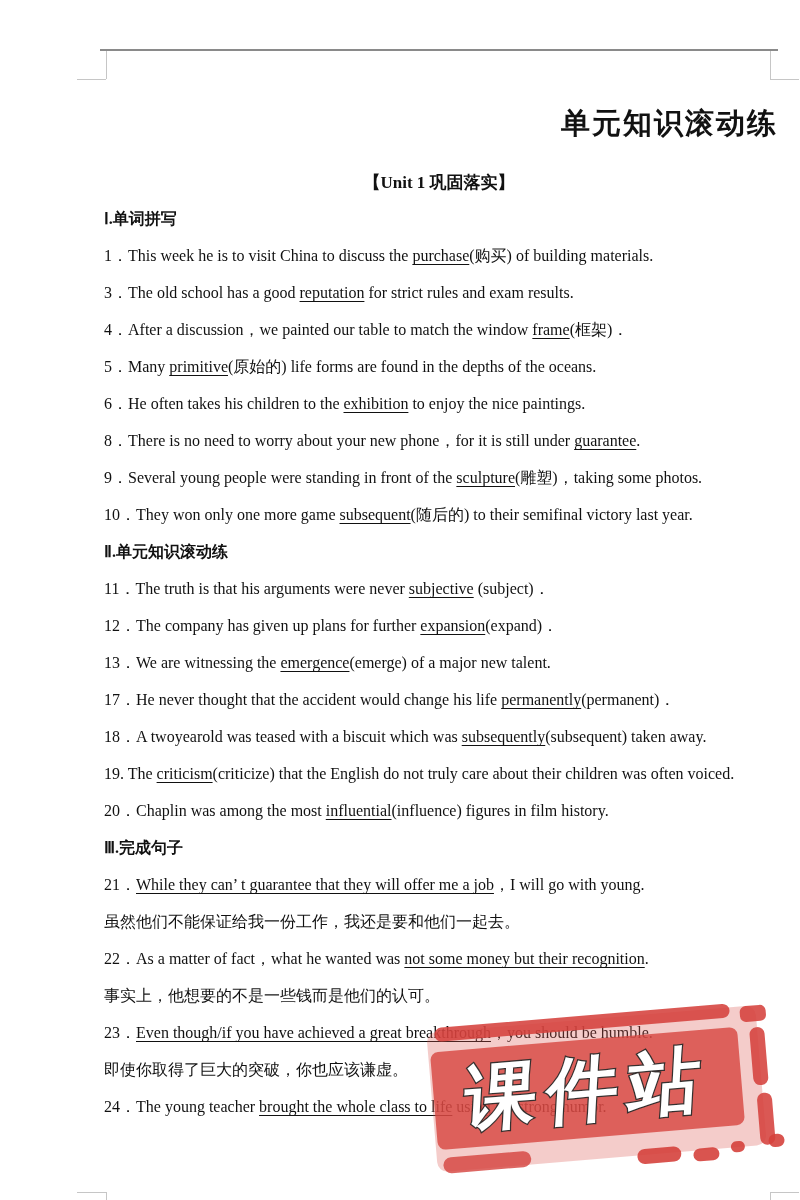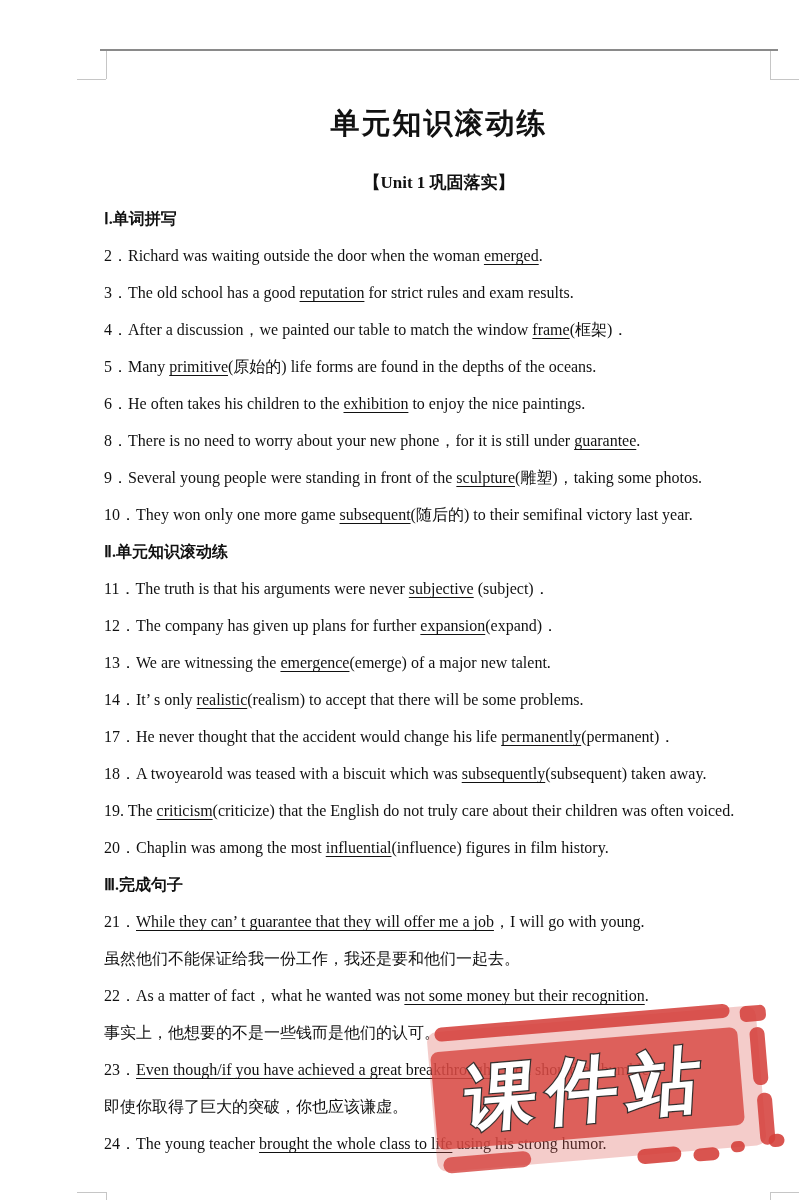--- a/index.html
+++ b/index.html
@@ -25,21 +25,21 @@
   .mark-bl-h { left: 77px;  top: 1192px; width: 29px; height: 1px; }
   .mark-bl-v { left: 106px; top: 1192px; width: 1px; height: 8px; }
   .mark-br-h { left: 770px; top: 1192px; width: 29px; height: 1px; }
   .mark-br-v { left: 770px; top: 1192px; width: 1px; height: 8px; }
 
   .content { position: absolute; left: 100px; top: 0; width: 678px; }
   .title {
     margin: 102px 0 0 0;
     font-family: "Liberation Sans", sans-serif;
     font-size: 29px; font-weight: bold;
-    line-height: 42px; text-align: center;
+    line-height: 42px; text-align: right;
     letter-spacing: 2px;
   }
   .subtitle {
     margin: 24px 0 4px 0;
     font-size: 17px; font-weight: bold;
     line-height: 30px; text-align: center;
   }
   #sections p { margin: 4px; line-height: 33px; font-size: 16px; font-family: Liberation Serif, serif; }
   p.section-heading {
     font-family: "Liberation Sans", sans-serif;
@@ -111,33 +111,32 @@
   <div class="mark mark-bl-h"></div>
   <div class="mark mark-bl-v"></div>
   <div class="mark mark-br-h"></div>
   <div class="mark mark-br-v"></div>
 
   <div class="content">
     <h1 class="title">单元知识滚动练</h1>
     <h2 class="subtitle">【Unit 1 巩固落实】</h2>
     <div id="sections">
         <p class="section-heading">Ⅰ.单词拼写</p>
-        <p><span>2．Richard was waiting outside the door when the woman </span><span class="u">emerged</span><span>.</span></p>
+        <p><span>1．This week he is to visit China to discuss the </span><span class="u">purchase</span><span>(购买) of building materials.</span></p>
         <p><span>3．The old school has a good </span><span class="u">reputation</span><span> for strict rules and exam results.</span></p>
         <p><span>4．After a discussion，we painted our table to match the window </span><span class="u">frame</span><span>(框架)．</span></p>
         <p><span>5．Many </span><span class="u">primitive</span><span>(原始的) life forms are found in the depths of the oceans.</span></p>
         <p><span>6．He often takes his children to the </span><span class="u">exhibition</span><span> to enjoy the nice paintings.</span></p>
         <p><span>8．There is no need to worry about your new phone，for it is still under </span><span class="u">guarantee</span><span>.</span></p>
         <p><span>9．Several young people were standing in front of the </span><span class="u">sculpture</span><span>(雕塑)，taking some photos.</span></p>
         <p><span>10．They won only one more game </span><span class="u">subsequent</span><span>(随后的) to their semifinal victory last year.</span></p>
         <p class="section-heading">Ⅱ.单元知识滚动练</p>
         <p><span>11．The truth is that his arguments were never </span><span class="u">subjective</span><span> (subject)．</span></p>
         <p><span>12．The company has given up plans for further </span><span class="u">expansion</span><span>(expand)．</span></p>
         <p><span>13．We are witnessing the </span><span class="u">emergence</span><span>(emerge) of a major new talent.</span></p>
-        <p><span>14．It’ s only </span><span class="u">realistic</span><span>(realism) to accept that there will be some problems.</span></p>
         <p><span>17．He never thought that the accident would change his life </span><span class="u">permanently</span><span>(permanent)．</span></p>
         <p><span>18．A twoyearold was teased with a biscuit which was </span><span class="u">subsequently</span><span>(subsequent) taken away.</span></p>
         <p><span>19. The </span><span class="u">criticism</span><span>(criticize) that the English do not truly care about their children was often voiced.</span></p>
         <p><span>20．Chaplin was among the most </span><span class="u">influential</span><span>(influence) figures in film history.</span></p>
         <p class="section-heading">Ⅲ.完成句子</p>
         <p><span>21．</span><span class="u">While they can’ t guarantee that they will offer me a job</span><span>，I will go with young.</span></p>
         <p><span>虽然他们不能保证给我一份工作，我还是要和他们一起去。</span></p>
         <p><span>22．As a matter of fact，what he wanted was </span><span class="u">not some money but their recognition</span><span>.</span></p>
         <p><span>事实上，他想要的不是一些钱而是他们的认可。</span></p>
         <p><span>23．</span><span class="u">Even though/if you have achieved a great breakthrough</span><span>，you should be humble.</span></p>

